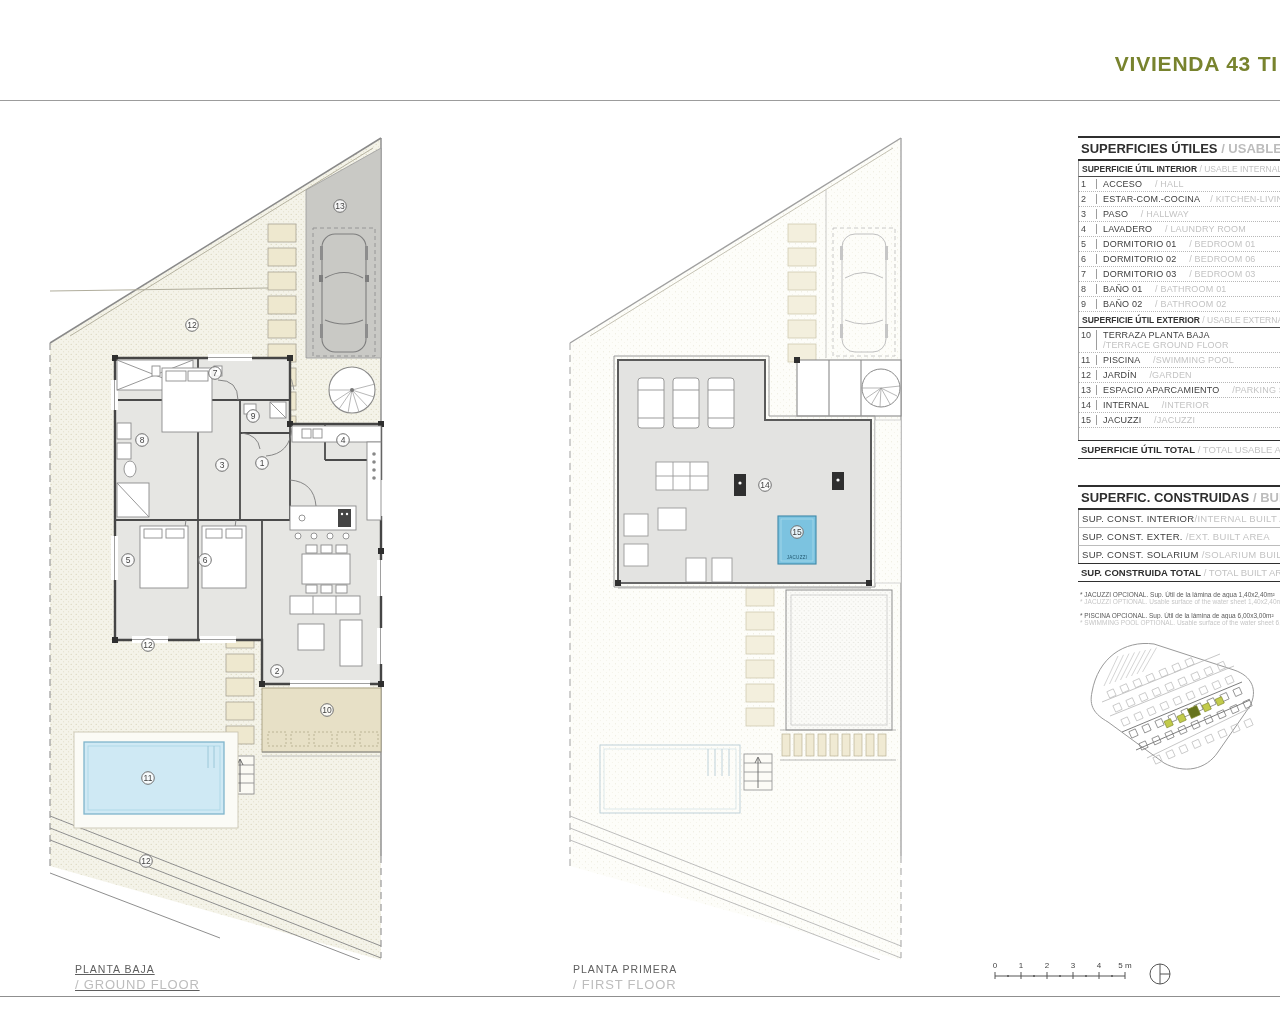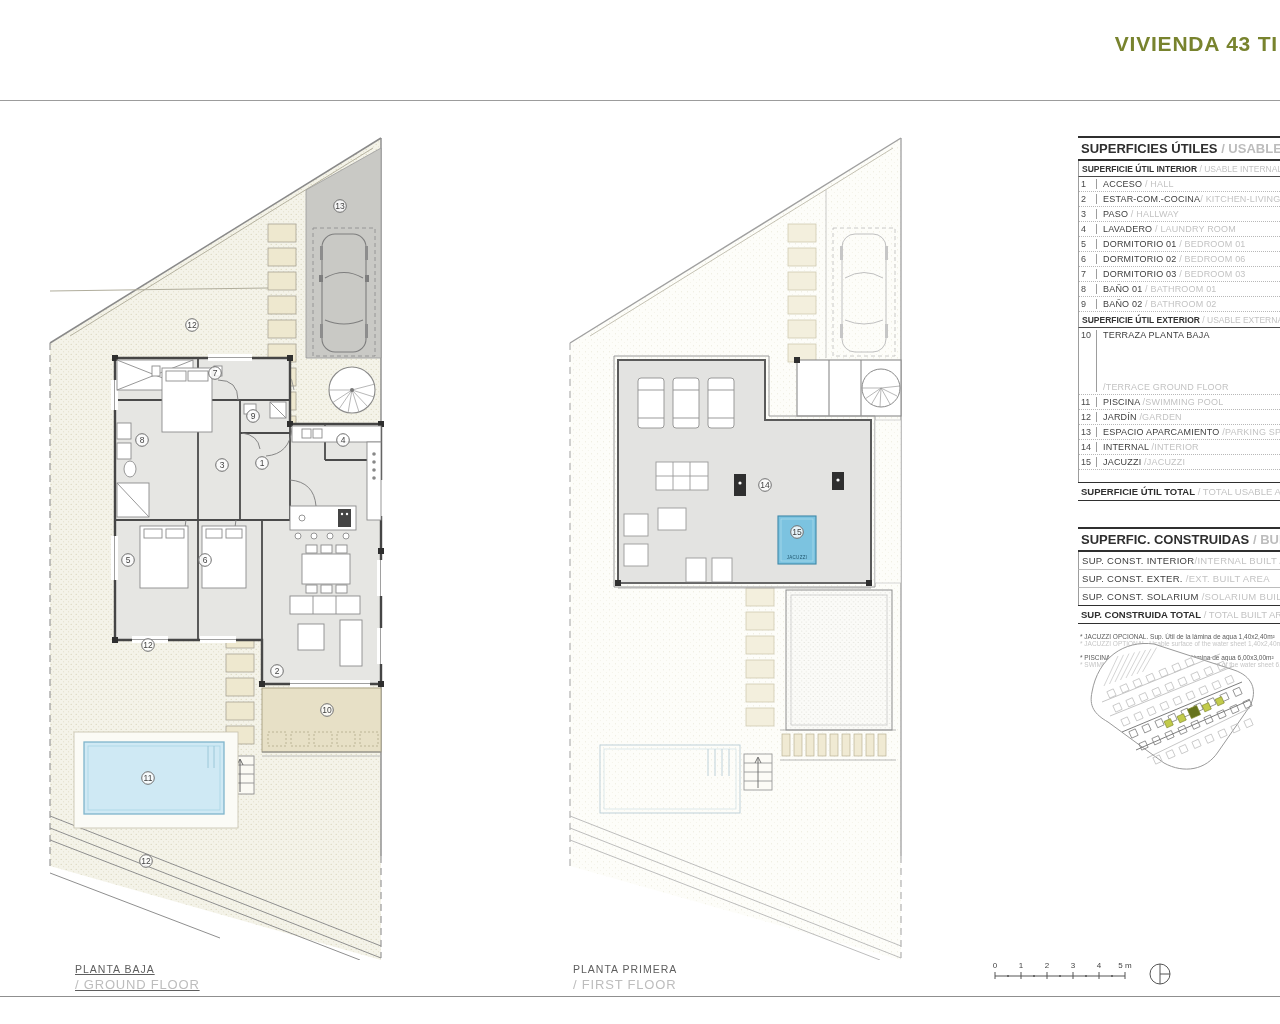--- a/index.html
+++ b/index.html
@@ -1,19 +1,19 @@
 <!DOCTYPE html>
 <html><head>
 <meta charset="utf-8">
 <style>
   html,body{margin:0;padding:0;background:#e8e8e8;}
   .sheet{position:relative;width:1280px;height:1024px;background:#ffffff;overflow:hidden;
          font-family:"Liberation Sans",sans-serif;}
   
-  .page-title{position:absolute;top:32px;right:2px;font-size:21px;font-weight:bold;
+  .page-title{position:absolute;top:52px;right:2px;font-size:21px;font-weight:bold;
               letter-spacing:.8px;color:#78832e;white-space:nowrap;}
   .rule-top{position:absolute;top:100px;left:0;width:1280px;border-top:1.5px solid #9c9c9c;}
   .rule-bottom{position:absolute;top:996px;left:0;width:1280px;border-top:1px solid #8f8f8f;}
   .disclaimer{position:absolute;top:1004px;right:6px;font-size:9px;color:#4d4d4d;
               letter-spacing:.1px;white-space:nowrap;}
   
   .plan-caption{position:absolute;font-size:10.5px;color:#5e5e5e;letter-spacing:1px;}
   .plan-caption .en{display:block;color:#bdbdbd;font-size:13px;margin-top:2px;letter-spacing:.8px;}
   .caption-ground{left:75px;top:963px;text-decoration:underline;}
   .caption-first{left:573px;top:963px;}
@@ -28,22 +28,22 @@
   .tbl-title .en{font-weight:bold;color:#bcbcbc;}
   .subhead{font-size:8.5px;font-weight:bold;color:#333;border-bottom:1.4px solid #4a4a4a;
            border-left:1px solid #9d9d9d;padding:2.5px 1px 2.5px 3px;white-space:nowrap;overflow:hidden;}
   .subhead .en{font-weight:normal;color:#c3c3c3;}
   .rows{border-left:1px solid #9d9d9d;}
   .row{display:flex;align-items:flex-start;border-bottom:1px dotted #b8b8b8;
        font-size:9px;color:#3d3d3d;padding:2px 0;}
   .row .num{width:15px;flex:0 0 15px;border-right:1px solid #9d9d9d;align-self:stretch;
             padding-left:2px;color:#4a4a4a;}
   .row .nm{padding-left:6px;white-space:nowrap;overflow:hidden;letter-spacing:.2px;}
-  .row .en{color:#c3c3c3;}
-  .row .en2{display:block;color:#c3c3c3;margin-top:42px;}
+  .row .en{color:#c3c3c3;padding-left:10px;}
+  .row .en2{display:block;color:#c3c3c3;}
   .row-spacer{height:12px;border-bottom:1px dotted #b8b8b8;border-left:1px solid #9d9d9d;}
   .total{font-size:9.5px;font-weight:bold;color:#2e2e2e;border-top:1.6px solid #2f2f2f;
          border-bottom:1.6px solid #2f2f2f;padding:3px 1px 3px 3px;margin-top:-1px;
          white-space:nowrap;overflow:hidden;}
   .total .en{font-weight:normal;color:#c3c3c3;}
   .built{margin-top:26px;}
   .brow{font-size:9.5px;color:#3d3d3d;border-bottom:1px solid #bcbcbc;border-left:1px solid #9d9d9d;
         padding:3px 1px 3px 3px;white-space:nowrap;overflow:hidden;letter-spacing:.3px;}
   .brow .en{color:#c3c3c3;}
   .footnotes{margin-top:9px;padding-left:2px;}

